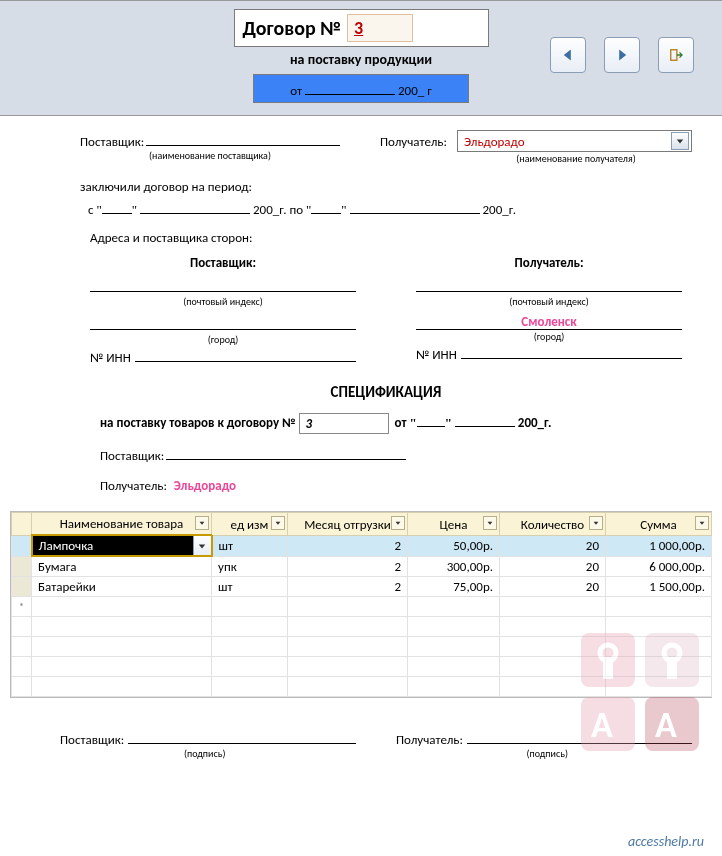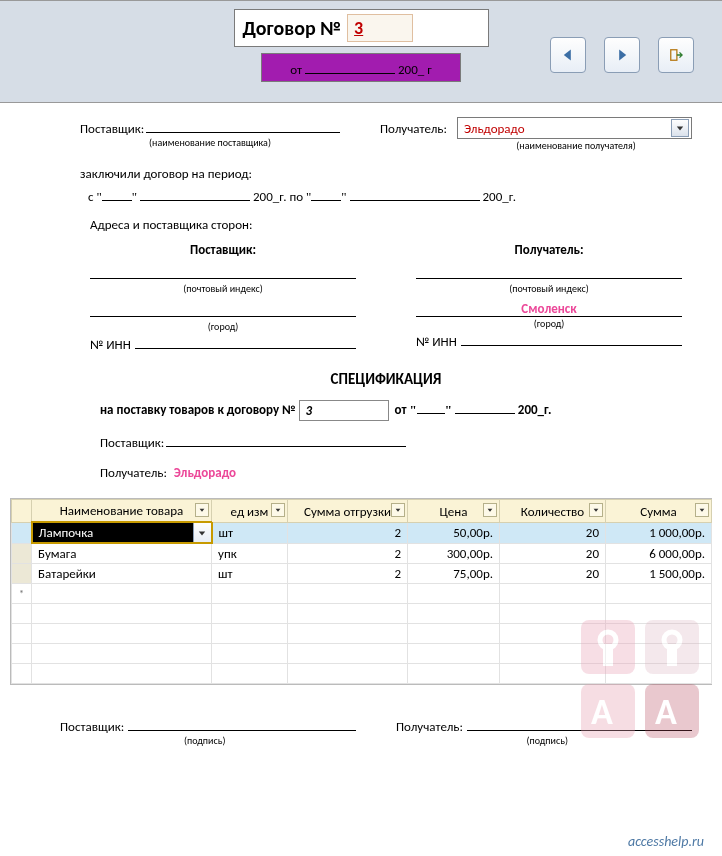--- a/index.html
+++ b/index.html
@@ -55,23 +55,23 @@
     color: #c00000;
     text-decoration: underline;
   }
   .subtitle {
     font-weight: bold;
     text-align: center;
     margin-top: 4px;
     font-size: 14px;
   }
   .date-box {
-    width: 200px;
-    margin: 6px auto 8px auto;
-    background: #a21caf;
+    width: 216px;
+    margin: 6px auto 0 auto;
+    background: #3b82f6;
     border: 1px solid #7a7a7a;
     padding: 4px 6px;
     text-align: center;
     font-size: 13px;
   }
   .content { padding: 14px 30px 10px 80px; }
   .row { display: flex; align-items: flex-start; margin-bottom: 2px; }
   .lbl { white-space: nowrap; }
   .uline {
     border-bottom: 1px solid #000;
@@ -199,20 +199,21 @@
       <svg viewBox="0 0 16 16">
             <rect x="2" y="2" width="7" height="12" fill="none" stroke="#b77b18" stroke-width="1.5"></rect>
             <path d="M9 8 L15 8 M12 5 L15 8 L12 11" fill="none" stroke="#2f7c2f" stroke-width="1.5"></path>
           </svg>
     </div>
   </div>
   <div class="title-box">
     <span class="title-text">Договор №</span>
     <span class="title-num-box">3</span>
   </div>
+  <div class="subtitle">на поставку продукции</div>
   <div class="date-box">
     <span>от</span>
     <span class="uline" style="width:90px;"></span>
     <span>200_ г</span>
   </div>
 </div>
 
 <div class="content">
 
   <div class="row" style="gap:40px;">
@@ -321,21 +322,21 @@
         <th><span>Наименование товара</span><span class="th-dd">
                 <svg viewBox="0 0 10 10">
                   <polygon points="1,3 9,3 5,8" fill="#333"></polygon>
                 </svg>
               </span></th>
         <th><span>ед изм</span><span class="th-dd">
                 <svg viewBox="0 0 10 10">
                   <polygon points="1,3 9,3 5,8" fill="#333"></polygon>
                 </svg>
               </span></th>
-        <th><span>Сумма отгрузки</span><span class="th-dd">
+        <th><span>Месяц отгрузки</span><span class="th-dd">
                 <svg viewBox="0 0 10 10">
                   <polygon points="1,3 9,3 5,8" fill="#333"></polygon>
                 </svg>
               </span></th>
         <th><span>Цена</span><span class="th-dd">
                 <svg viewBox="0 0 10 10">
                   <polygon points="1,3 9,3 5,8" fill="#333"></polygon>
                 </svg>
               </span></th>
         <th><span>Количество</span><span class="th-dd">

